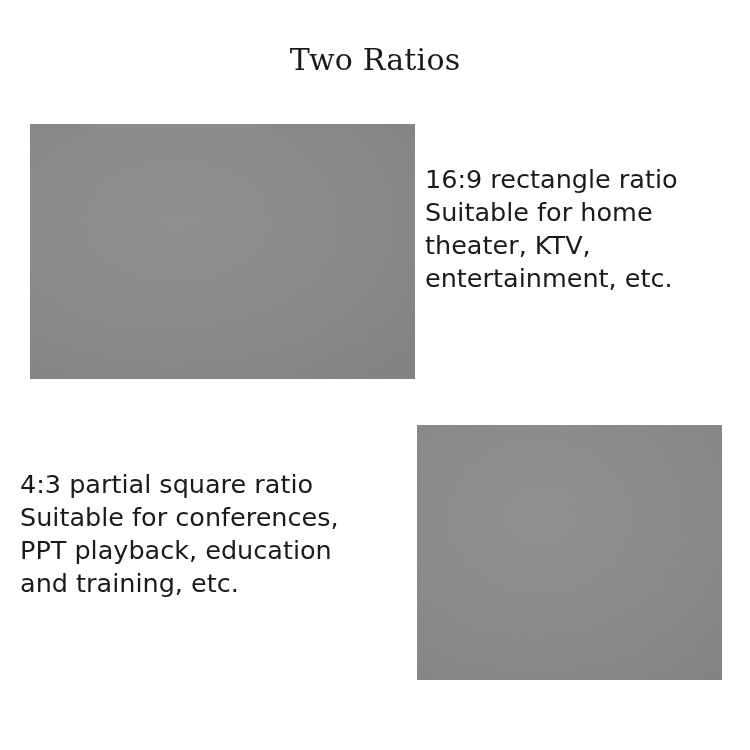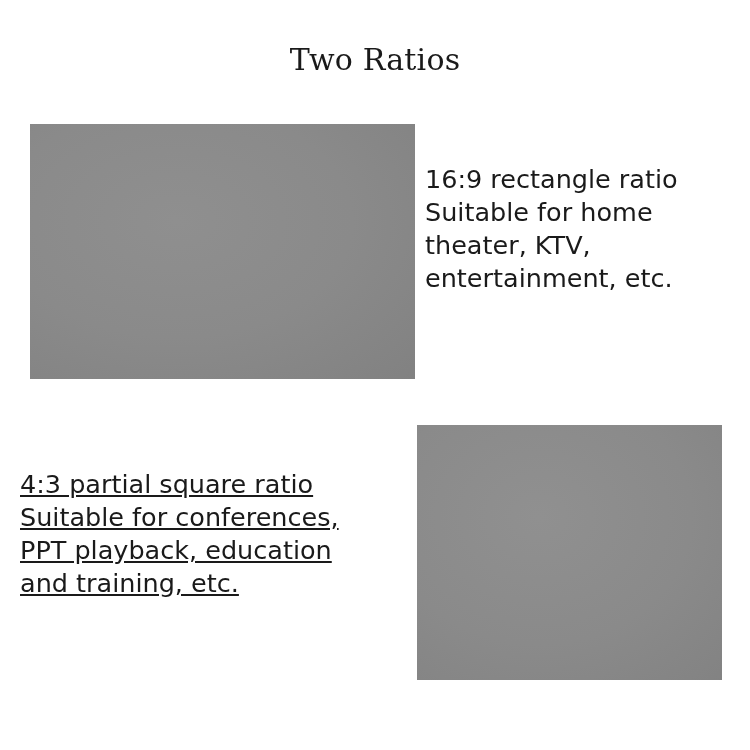--- a/index.html
+++ b/index.html
@@ -63,21 +63,20 @@
   }
   .caption-wide {
     left: 425px;
     top: 163px;
     width: 310px;
   }
   .caption-square {
     left: 20px;
     top: 468px;
     width: 395px;
-    text-decoration: underline;
   }
 </style>
 </head>
 <body>
 
 <div class="page">
 
   <div class="title">Two Ratios</div>
 
   <div class="swatch-wide"></div>

